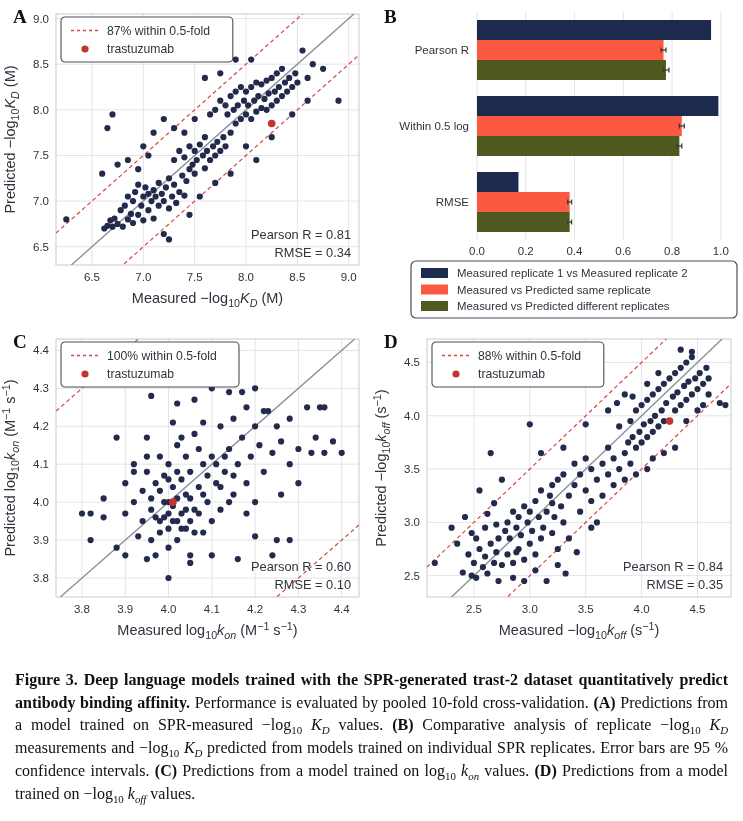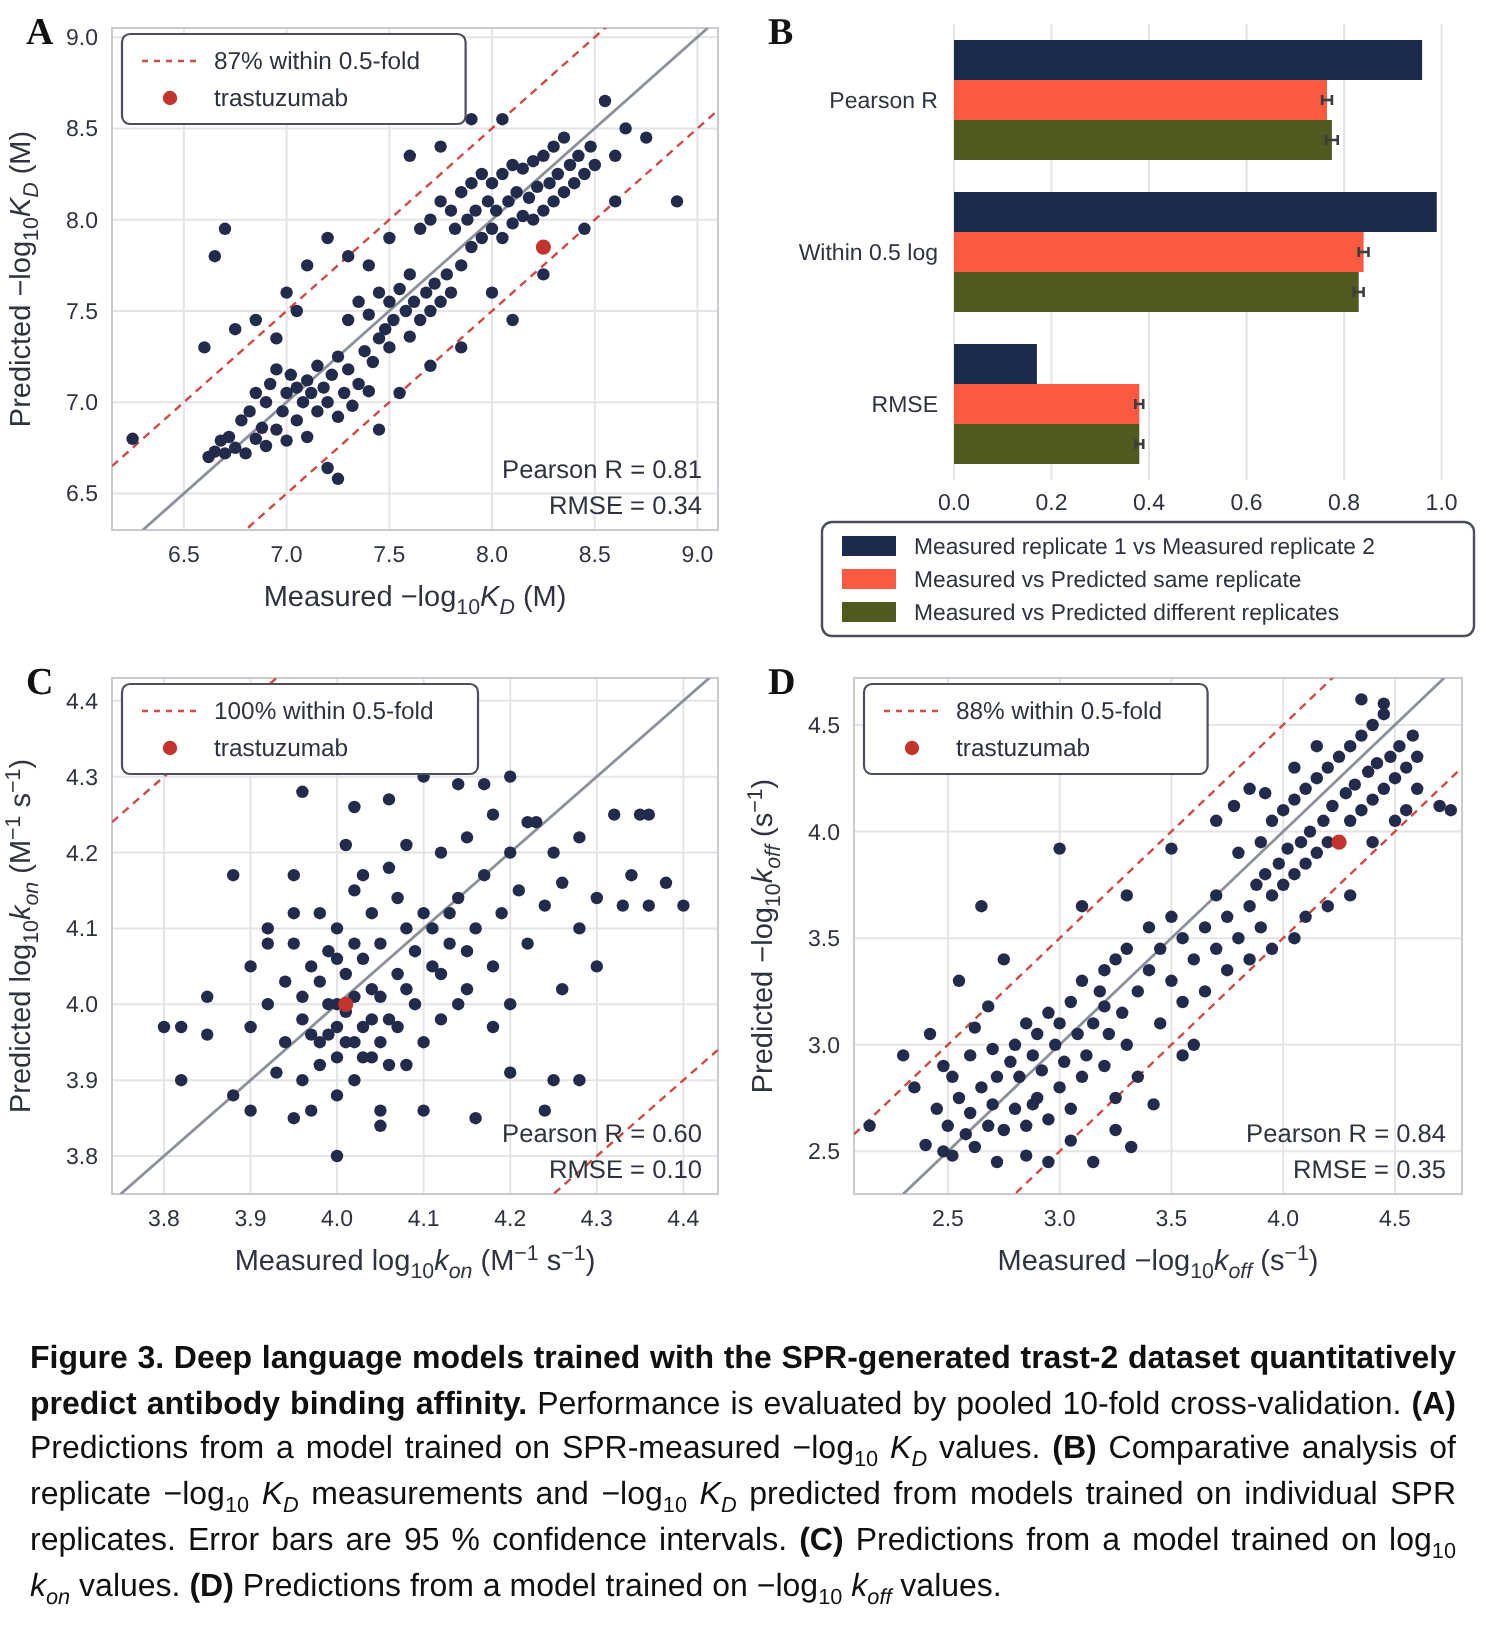--- a/index.html
+++ b/index.html
@@ -2,21 +2,21 @@
 <html><head>
 <meta charset="utf-8">
 <style>
   html,body{margin:0;padding:0;background:#ffffff;}
   .figure{width:743px;background:#ffffff;font-family:"Liberation Sans",sans-serif;}
   .grid{display:grid;grid-template-columns:371px 372px;grid-template-rows:325px 334px;}
   .panel{position:relative;}
   .panel-letter{position:absolute;left:13px;top:6px;font-family:"Liberation Serif",serif;
     font-weight:bold;font-size:19px;color:#111;z-index:2;}
   svg text{font-family:"Liberation Sans",sans-serif;}
-  .caption{font-family:Liberation Sans, sans-serif;font-size:16px;line-height:1.42;color:#101010;
+  .caption{font-family:Liberation Serif, serif;font-size:16px;line-height:1.42;color:#101010;
     text-align:justify;padding:10px 15px 6px 15px;}
   .caption .b{font-weight:bold;}
   .caption .i{font-style:italic;}
   .caption sub,.caption sup{font-size:0.68em;line-height:0;}
 </style>
 </head>
 <body>
 
 <div class="figure">
   <div class="grid">

